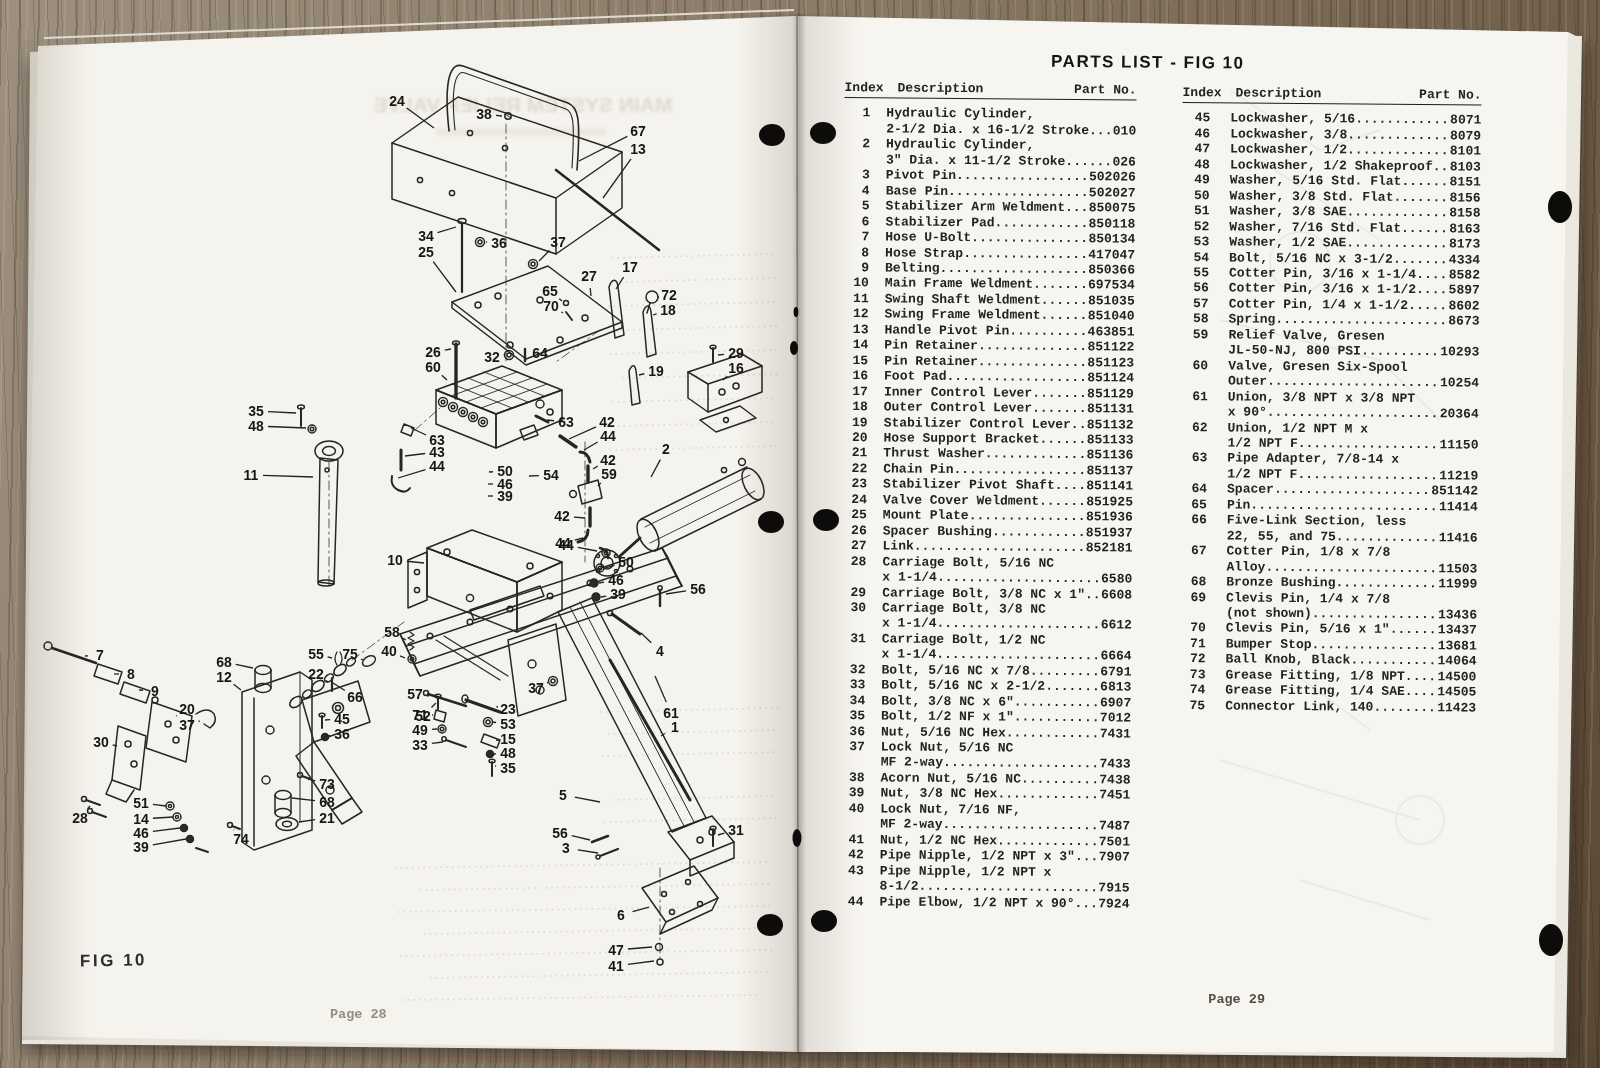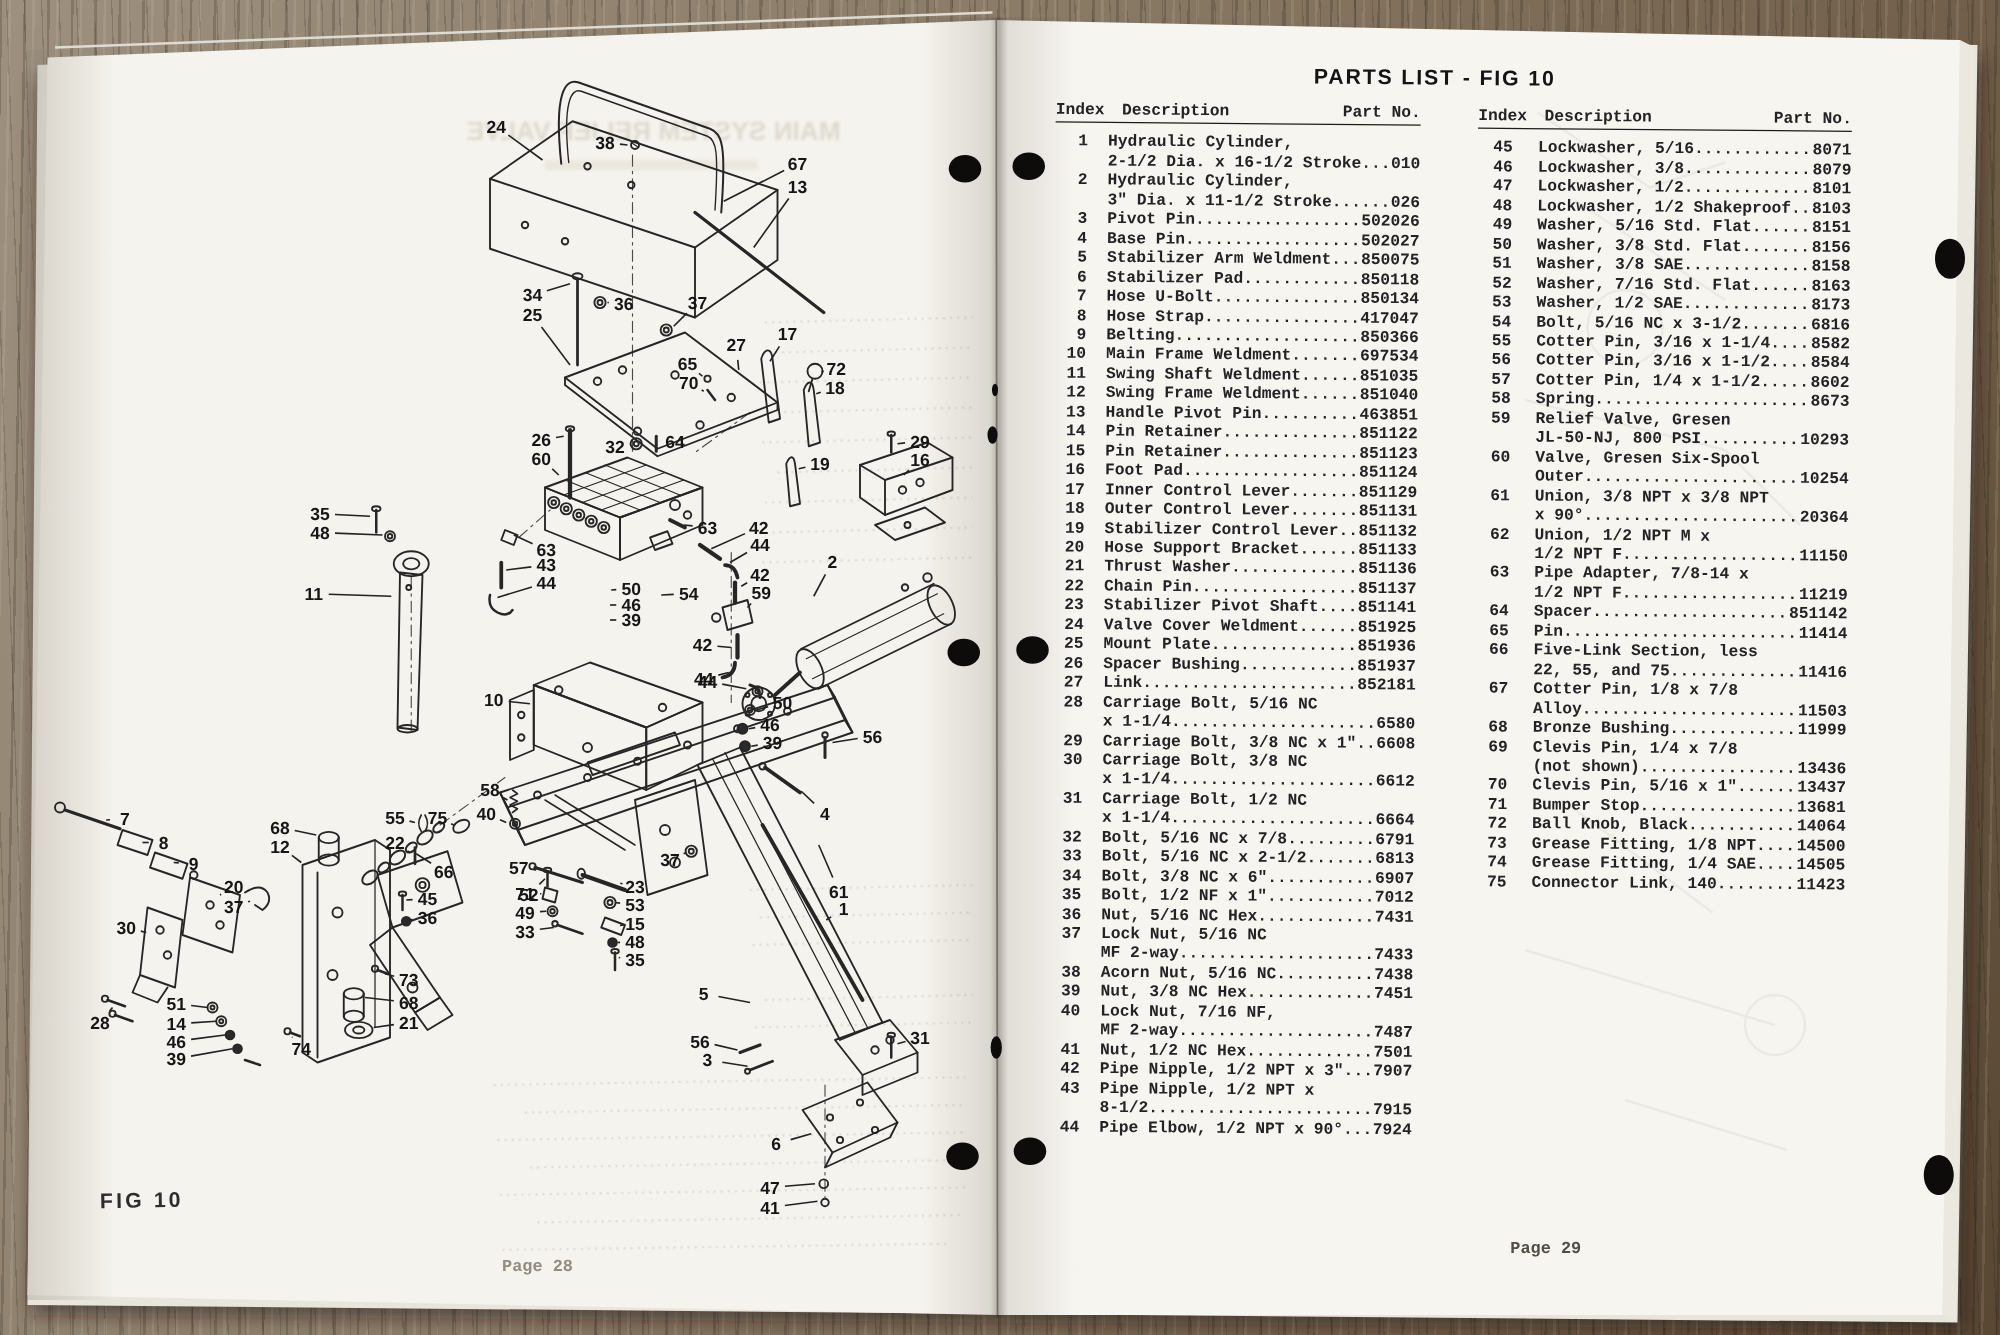--- a/index.html
+++ b/index.html
@@ -23,21 +23,21 @@
   .pl-col .line{display:flex;white-space:pre;}
   .pl-col .idx{flex:none;width:26px;text-align:right;margin-right:16px;}
   .pl-col .desc{flex:none;}
   .pl-col .dots{flex:1;overflow:hidden;white-space:nowrap;}
   .pl-col .part{flex:none;}
   .col1{left:845px;top:80px;width:292px;}
   .col2{left:1183px;top:82px;width:299px;}
   .col2 .idx{width:28px;margin-right:20px;}
   .fig-label{position:absolute;left:80px;top:951px;font-weight:bold;font-size:17px;letter-spacing:2.5px;color:#2d2d2d;transform:rotate(-1deg);}
   .page-num{position:absolute;font-family:"Liberation Mono","DejaVu Sans Mono",monospace;font-size:13.5px;font-weight:700;}
-  .page28{left:330px;top:1007px;width:200px;text-align:center;color:#928d80;}
+  .page28{left:330px;top:1007px;width:200px;text-align:left;color:#928d80;}
   .page29{left:1095px;top:992px;width:170px;text-align:right;color:#514e46;}
   .callout-num{font-family:"Liberation Sans",sans-serif;font-weight:bold;font-size:14px;fill:#161616;}
 </style>
 </head>
 <body>
 
 <div class="photo">
 
   <svg class="book" width="1600" height="1068" viewBox="0 0 1600 1068">
     <defs>
@@ -790,27 +790,27 @@
           <div class="entry">
             <div class="line"><span class="idx">51</span><span class="desc">Washer, 3/8 SAE</span><span class="dots">......................................................................</span><span class="part">8158</span></div>
           </div>
           <div class="entry">
             <div class="line"><span class="idx">52</span><span class="desc">Washer, 7/16 Std. Flat</span><span class="dots">......................................................................</span><span class="part">8163</span></div>
           </div>
           <div class="entry">
             <div class="line"><span class="idx">53</span><span class="desc">Washer, 1/2 SAE</span><span class="dots">......................................................................</span><span class="part">8173</span></div>
           </div>
           <div class="entry">
-            <div class="line"><span class="idx">54</span><span class="desc">Bolt, 5/16 NC x 3-1/2</span><span class="dots">......................................................................</span><span class="part">6816</span></div>
+            <div class="line"><span class="idx">54</span><span class="desc">Bolt, 5/16 NC x 3-1/2</span><span class="dots">......................................................................</span><span class="part">4334</span></div>
           </div>
           <div class="entry">
             <div class="line"><span class="idx">55</span><span class="desc">Cotter Pin, 3/16 x 1-1/4</span><span class="dots">......................................................................</span><span class="part">8582</span></div>
           </div>
           <div class="entry">
-            <div class="line"><span class="idx">56</span><span class="desc">Cotter Pin, 3/16 x 1-1/2</span><span class="dots">......................................................................</span><span class="part">8584</span></div>
+            <div class="line"><span class="idx">56</span><span class="desc">Cotter Pin, 3/16 x 1-1/2</span><span class="dots">......................................................................</span><span class="part">5897</span></div>
           </div>
           <div class="entry">
             <div class="line"><span class="idx">57</span><span class="desc">Cotter Pin, 1/4 x 1-1/2</span><span class="dots">......................................................................</span><span class="part">8602</span></div>
           </div>
           <div class="entry">
             <div class="line"><span class="idx">58</span><span class="desc">Spring</span><span class="dots">......................................................................</span><span class="part">8673</span></div>
           </div>
           <div class="entry">
             <div class="line"><span class="idx">59</span><span class="desc">Relief Valve, Gresen</span></div>
             <div class="line"><span class="idx"></span><span class="desc">JL-50-NJ, 800 PSI</span><span class="dots">......................................................................</span><span class="part">10293</span></div>

